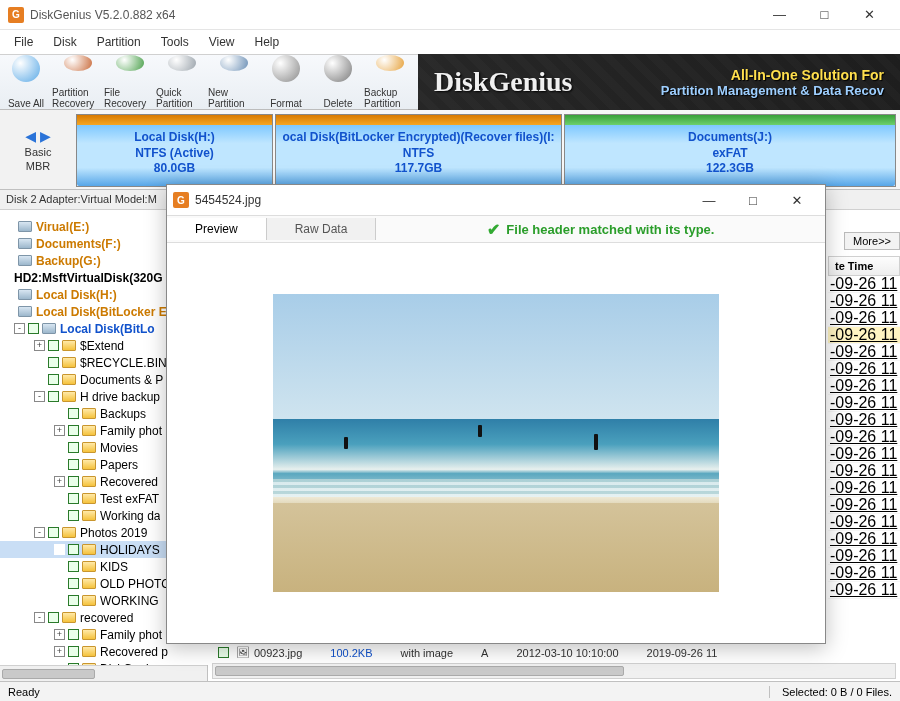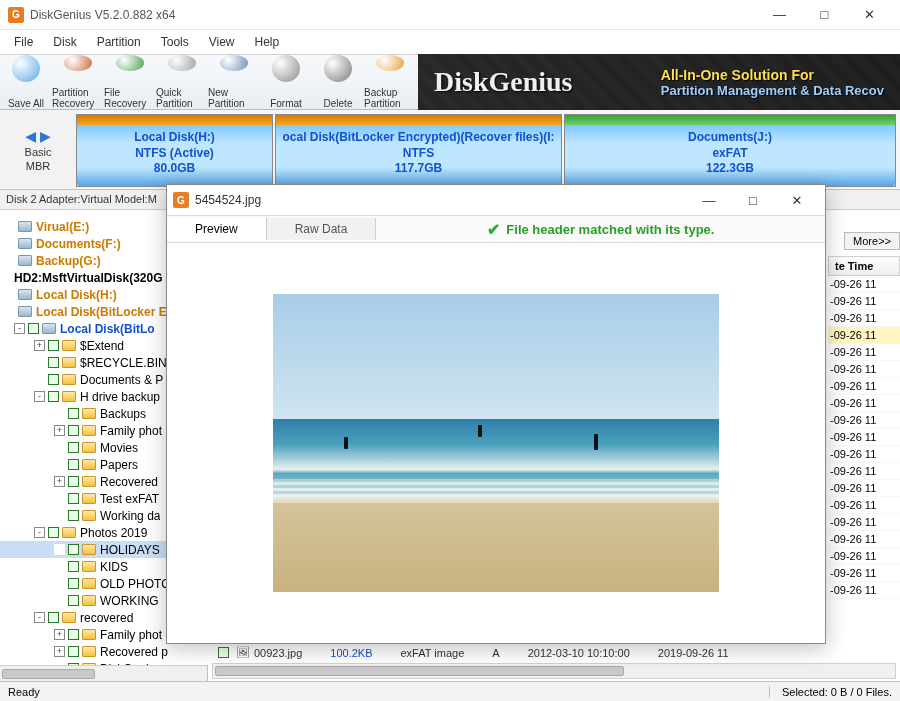--- a/index.html
+++ b/index.html
@@ -15,21 +15,21 @@
 .menubar { height: 24px; display: flex; align-items: center; padding: 0 4px; background: #fff; }
 .menubar .menu { padding: 4px 10px; color: #333; font-size: 12px; }
 
 
 .toolbar { height: 56px; display: flex; align-items: center; background: linear-gradient(#f7f9fc,#e9eef3); border-top:1px solid #d0d0d0; border-bottom:1px solid #bcbcbc; }
 .tbtn { width: 52px; height: 54px; display:flex; flex-direction:column; align-items:center; justify-content:center; font-size:10px; color:#333; gap:16px; }
 .tbtn .ticon { width: 28px; height: 28px; border-radius: 50%; }
 .banner { flex:1; height:56px; background: linear-gradient(90deg,#2b2b2b 0%,#1a1a1a 100%); display:flex;align-items:center;padding:0 16px;color:#fff; margin-left:2px; position:relative; overflow:hidden;}
 .banner .bg { position:absolute; inset:0; background: repeating-linear-gradient(45deg,#222 0 8px,#2a2a2a 8px 16px); opacity:.5;}
 .banner .bt { position:relative; font-family: Georgia, serif; font-size: 28px; font-weight:bold; color:#f0f0f0; text-shadow:1px 1px 2px #000; }
-.banner .bs { position:relative; margin-left:auto; text-align:left; }
+.banner .bs { position:relative; margin-left:auto; text-align:right; }
 .banner .bs1 { color:#ffdf4d; font-size:14px; font-weight:bold; text-shadow:1px 1px 1px #000;}
 .banner .bs2 { color:#9ecfff; font-size:13px; font-weight:bold; text-shadow:1px 1px 1px #000;}
 
 
 .partarea { height: 80px; display:flex; border-bottom:1px solid #c0c0c0; background:#f7f7f7;}
 .partleft { width: 88px; display:flex; flex-direction:column; align-items:center; justify-content:center; gap:2px; font-size:11px; color:#333; background:#f2f2f2; }
 .navarrows { display:flex; gap:4px; font-size:14px; color:#2a73d8; }
 .partbars { flex:1; display:flex; padding:4px 4px 2px 0; gap:2px;}
 .pbar { border:1px solid #888; display:flex; flex-direction:column; text-align:center; justify-content:center; font-size:12px; position:relative; padding:8px 4px;}
 .pbar.orange-top::before{content:"";position:absolute;top:0;left:0;right:0;height:10px;background:linear-gradient(#d97a00,#f5a623);}
@@ -56,21 +56,21 @@
 .orange{color:#cc7a00;font-weight:bold;}
 .blue{color:#1152cc;font-weight:bold;}
 .black{color:#000;font-weight:bold;}
 
 
 .rpane { flex:1; position:relative; background:#fff; overflow:hidden; }
 .morewrap { position:absolute; top:22px; right:0; }
 .morebtn { border:1px solid #bbb; background:#f3f3f3; padding:2px 8px; font-size:11px;}
 .colhdr { position:absolute; top:46px; right:0; height:20px; display:flex; align-items:center; border:1px solid #d0d0d0; background:linear-gradient(#fdfdfd,#eee); font-size:11px; padding:0 6px;font-weight:bold;}
 .rows { position:absolute; top:66px; right:0; width:72px; }
-.rows .r { height:17px; font-size:11px; display:flex;align-items:center; padding-left:2px; border-bottom:1px solid #f6f6f6;}
+.rows .r { height:17px; font-size:16px; display:flex;align-items:center; padding-left:2px; border-bottom:1px solid #f6f6f6;text-decoration:underline;}
 .rows .r.hl { background:#fff4c2; }
 .bottomfile { position:absolute; bottom:20px; left:10px; right:10px; height:17px; font-size:11px; display:flex; gap:28px; align-items:center; color:#333;}
 .hscroll{position:absolute;bottom:2px;left:4px;right:4px;height:16px;background:#f0f0f0;border:1px solid #d0d0d0;}
 .hscroll .thumb{position:absolute;left:2px;top:2px;height:10px;width:60%;background:#c9c9c9;border:1px solid #aaa;border-radius:2px;}
 
 
 .tree-hscroll{height:16px;background:#f0f0f0;border-top:1px solid #d0d0d0;display:flex;align-items:center;}
 .tree-hscroll .thumb{height:10px;width:45%;background:#c9c9c9;border:1px solid #aaa;border-radius:2px;margin-left:2px;}
 
 
@@ -411,21 +411,21 @@
         <div class="r">-09-26 11</div>
         <div class="r">-09-26 11</div>
         <div class="r">-09-26 11</div>
         <div class="r">-09-26 11</div>
         <div class="r">-09-26 11</div>
         <div class="r">-09-26 11</div>
       </div>
     <div class="bottomfile">
       <span style="display:flex;align-items:center;gap:4px;"><span class="chk"></span>🖼 <span>00923.jpg</span></span>
       <span style="color:#1152cc">100.2KB</span>
-      <span>exFAT image</span>
+      <span>with image</span>
       <span>A</span>
       <span>2012-03-10 10:10:00</span>
       <span>2019-09-26 11</span>
     </div>
     <div class="hscroll">
         <div class="thumb"></div>
       </div>
   </div>
 </div>
 

